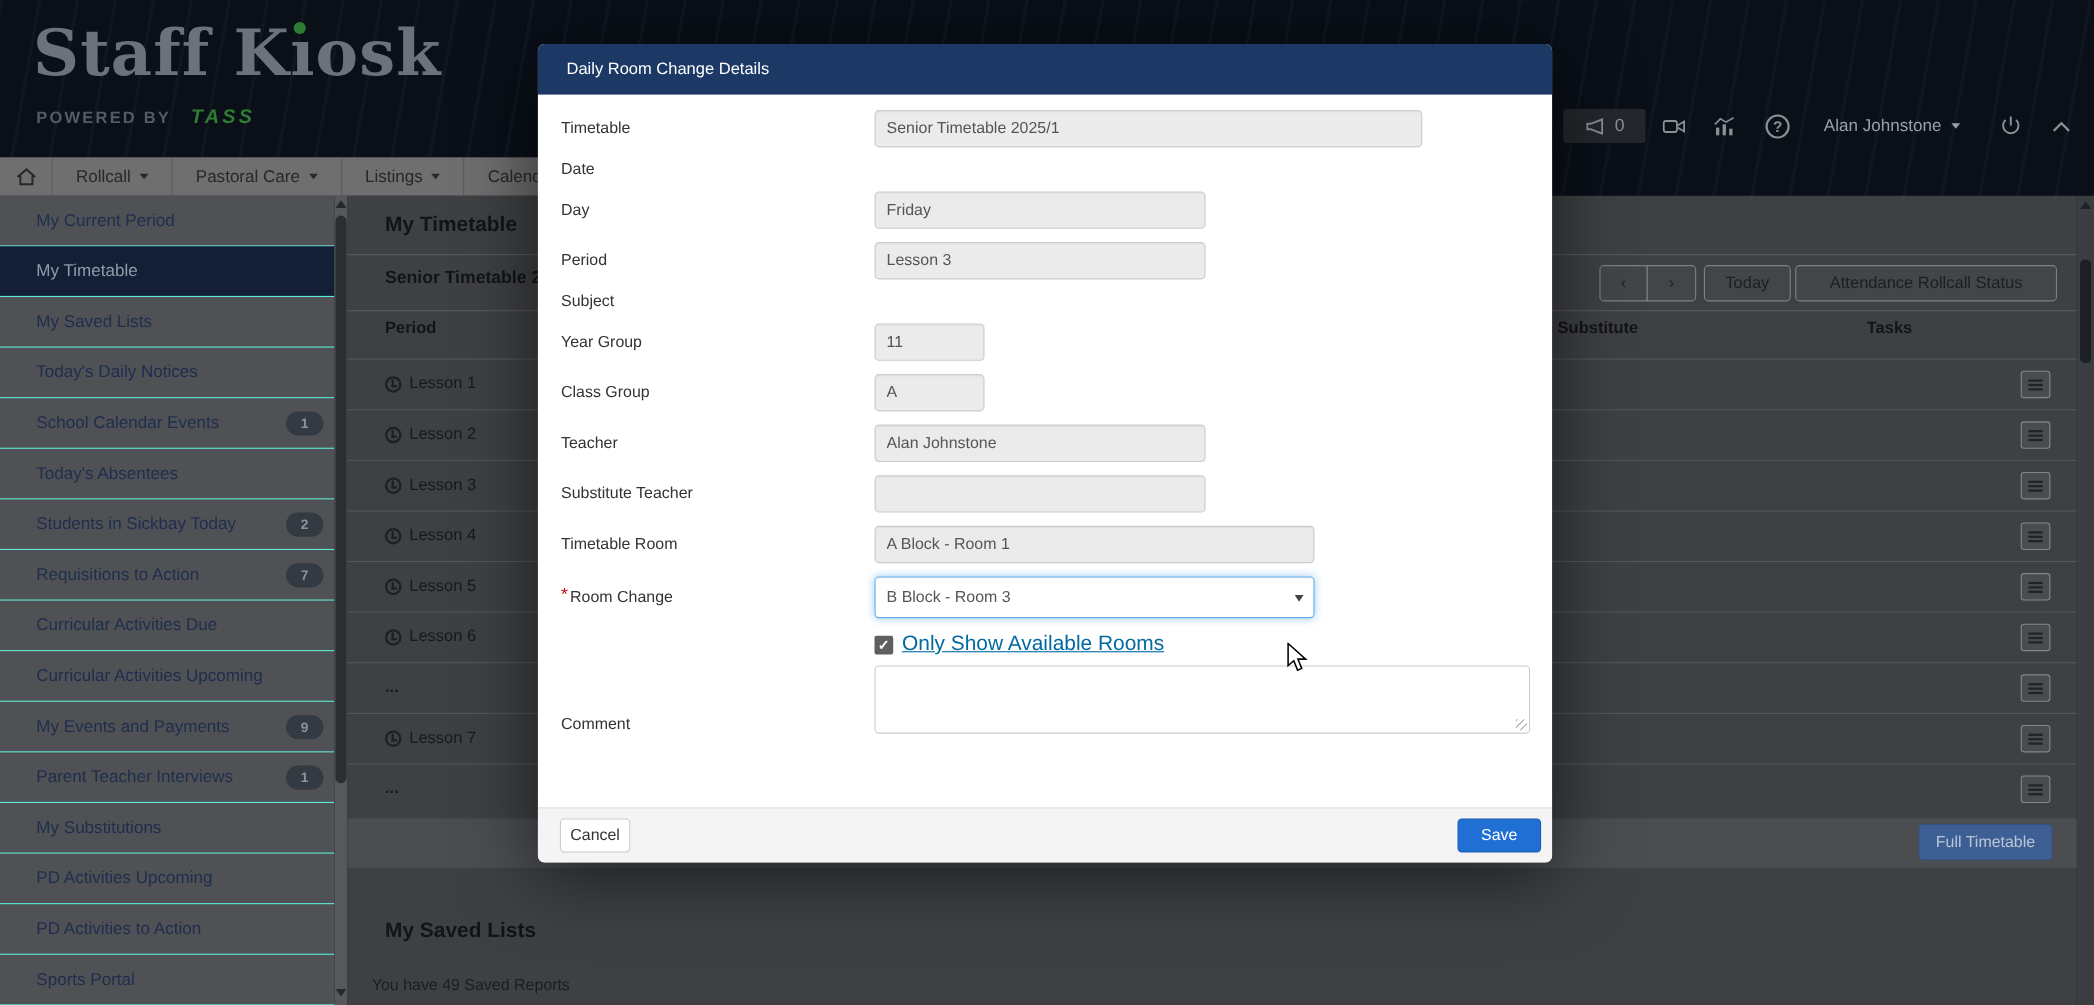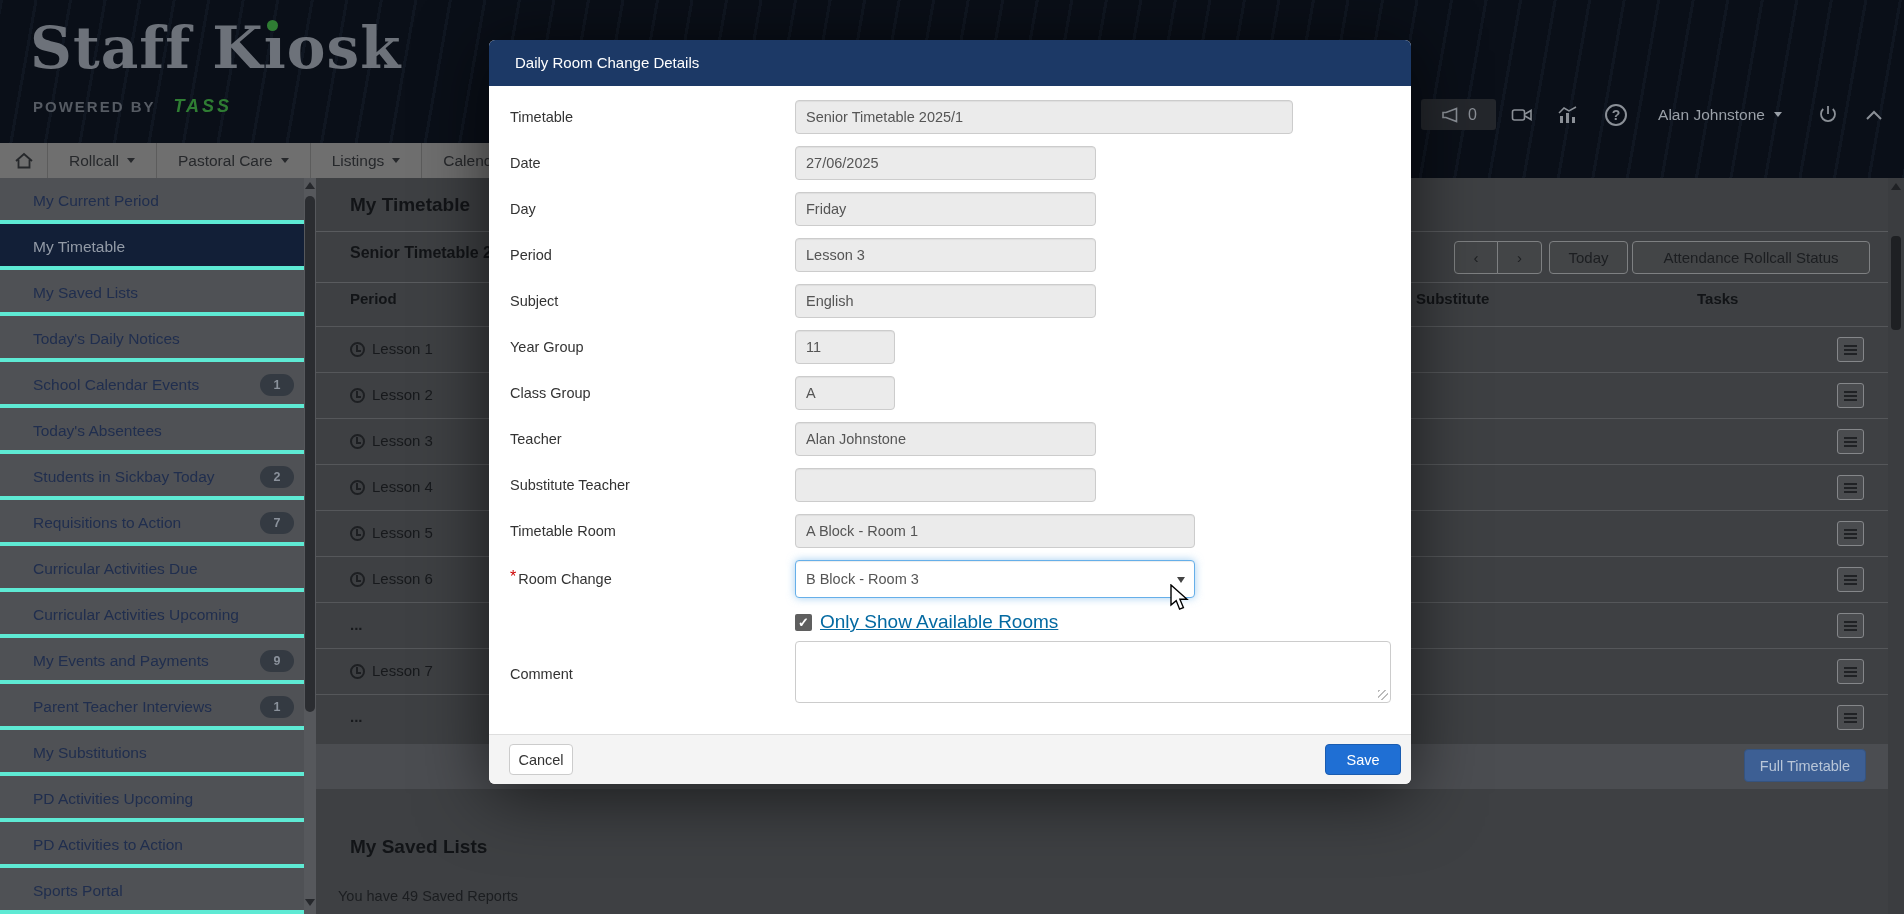--- a/index.html
+++ b/index.html
@@ -42,21 +42,21 @@
     background:#6f6f6f; display:flex; align-items:stretch; }
   .nav-item { display:flex; align-items:center; gap:8px; padding:0 21px;
     border-right:1px solid #5c5c5c; color:#26282b; font-size:15.5px; cursor:pointer; }
   .nav-home { width:48px; justify-content:center; }
   .nav .caret-down { border-top-color:#26282b; }
 
   
   .sidebar { position:absolute; left:0; top:178px; width:304px; height:736px;
     background:#4f5155; }
   .sb-item { position:relative; height:46px; line-height:46px; padding-left:33px;
-    color:#202e4e; font-size:15.5px; border-bottom:4px solid #5eead4; cursor:pointer;
+    color:#202e4e; font-size:15.5px; border-bottom:1px solid #5eead4; cursor:pointer;
     white-space:nowrap; overflow:hidden; }
   .sb-item.sel { background:#121f37; color:#939ba7; }
   .sb-badge { position:absolute; right:10px; top:12px; min-width:34px; height:22px;
     line-height:22px; border-radius:11px; background:#343a42; color:#8b929c;
     font-size:12.5px; font-weight:bold; text-align:center; padding:0 8px; }
   .sb-scroll { position:absolute; left:304px; top:178px; width:12px; height:736px; background:#56585c; }
   .sb-thumb { position:absolute; left:1px; top:18px; width:10px; height:516px;
     background:#2b2d31; border-radius:5px; }
   .tri-up { position:absolute; left:1px; top:4px; width:0; height:0;
     border-left:5px solid transparent; border-right:5px solid transparent; border-bottom:7px solid #26282c; }
@@ -126,21 +126,21 @@
     color:#555; display:flex; align-items:center; cursor:pointer;
     box-shadow:inset 0 1px 1px rgba(0,0,0,0.075), 0 0 8px rgba(102,175,233,0.6); }
   .sel-caret { position:absolute; right:9px; top:16px; width:0; height:0;
     border-left:4.5px solid transparent; border-right:4.5px solid transparent;
     border-top:6px solid #444; }
   .chkrow { margin:13px 0 8px 285px; display:flex; align-items:center; gap:8px; }
   .chk { width:17px; height:17px; background:#5f5f5f; border-radius:2px; color:#fff;
     font-size:13px; font-weight:bold; display:flex; align-items:center; justify-content:center;
     cursor:pointer; }
   .chklabel { font-size:19px; color:#0369a1;text-decoration:underline; }
-  .frow.top { align-items:center; }
+  .frow.top { align-items:flex-end; }
   .frow.top .flabel { padding-top:4px; }
   .ftext { position:relative; width:597px; height:62px; background:#fff;
     border:1px solid #ccc; border-radius:4px; }
   .grip { position:absolute; right:2px; bottom:2px; width:10px; height:10px;
     background:repeating-linear-gradient(135deg, #bbb 0 1.5px, rgba(0,0,0,0) 1.5px 4.5px); cursor:nwse-resize; }
   .m-foot { height:50px; background:#f4f4f4; border-top:1px solid #dedede;
     display:flex; align-items:center; justify-content:space-between; padding:0 10px 0 20px; }
   .btn-cancel { width:64px; height:31px; background:#fff; border:1px solid #ccc;
     border-radius:4px; font-size:14.5px; color:#333; cursor:pointer; }
   .btn-save { width:76px; height:31px; background:#1f6fd4; border:1px solid #1a5cb0;
@@ -361,33 +361,31 @@
 
   <div class="modal">
     <div class="m-head">Daily Room Change Details</div>
     <div class="m-body">
       <div class="frow">
           <span class="flabel">Timetable</span>
           <input class="finput w-wide" readonly="" value="Senior Timetable 2025/1" style="">
         </div>
       <div class="frow">
           <span class="flabel">Date</span>
-          <input class="finput w-med" readonly="" value="27/06/2025" style="">
         </div>
       <div class="frow">
           <span class="flabel">Day</span>
           <input class="finput w-med" readonly="" value="Friday" style="">
         </div>
       <div class="frow">
           <span class="flabel">Period</span>
           <input class="finput w-med" readonly="" value="Lesson 3" style="">
         </div>
       <div class="frow">
           <span class="flabel">Subject</span>
-          <input class="finput w-med" readonly="" value="English" style="">
         </div>
       <div class="frow">
           <span class="flabel">Year Group</span>
           <input class="finput w-sm" readonly="" value="11" style="">
         </div>
       <div class="frow">
           <span class="flabel">Class Group</span>
           <input class="finput w-sm" readonly="" value="A" style="">
         </div>
       <div class="frow">

